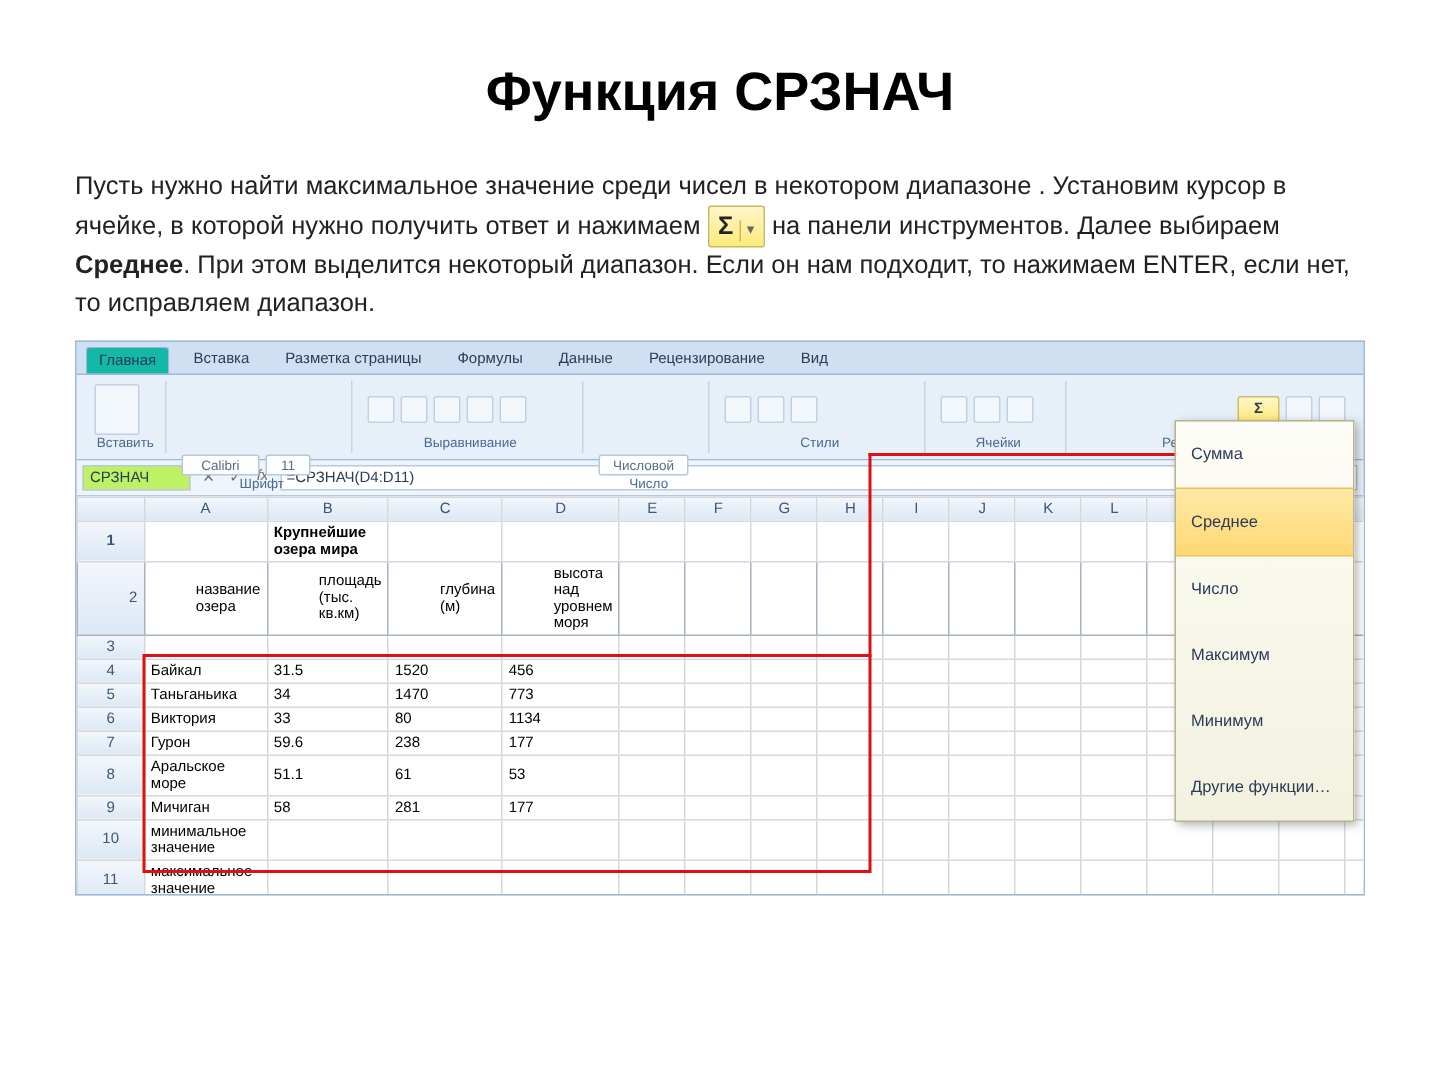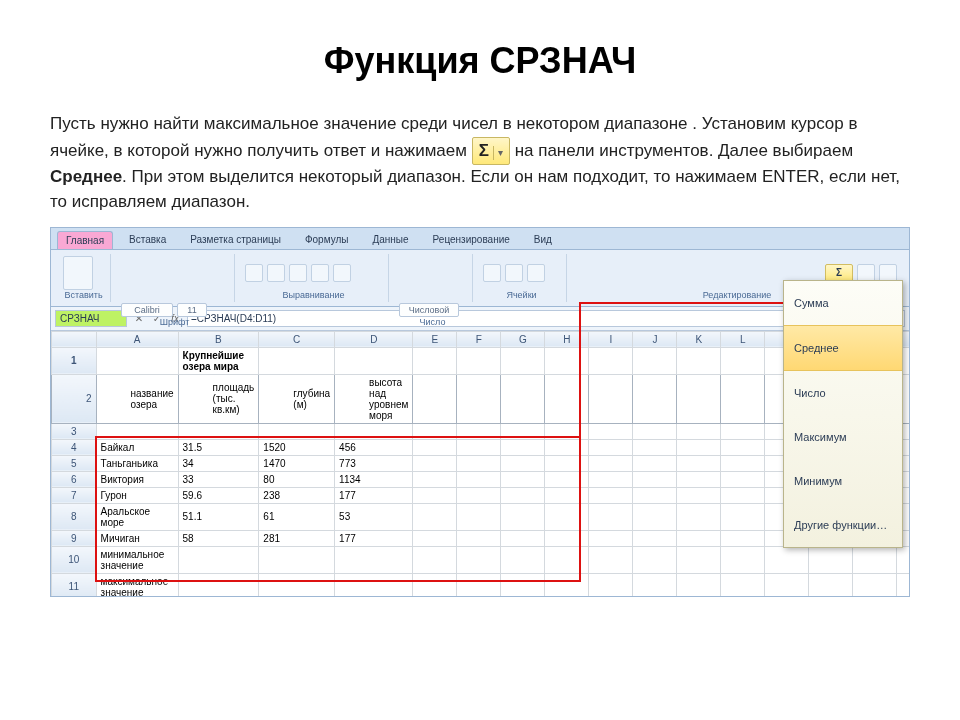--- a/index.html
+++ b/index.html
@@ -53,21 +53,21 @@
     overflow: hidden;
   }
   .ribbon-tabs {
     display: flex;
     background: #cfe0f2;
     padding: 3px 6px 0;
     gap: 8px;
     font-size: 10px;
   }
   .ribbon-tabs span { padding: 3px 8px; border-radius: 3px 3px 0 0; }
-  .ribbon-tabs .active { background: #f9a8d4; border: 1px solid #9db7d4; border-bottom: none; }
+  .ribbon-tabs .active { background: #14b8a6; border: 1px solid #9db7d4; border-bottom: none; }
   .ribbon-body {
     background: #e7eff9;
     border-top: 1px solid #9db7d4;
     border-bottom: 1px solid #9db7d4;
     height: 58px;
     display: flex;
     gap: 4px;
     padding: 4px 6px;
   }
   .grp {
@@ -266,20 +266,28 @@
         <div class="iconbtn"></div>
         <div class="iconbtn"></div>
       </div>
       <div class="grp-label">Выравнивание</div>
     </div>
     <div class="grp" style="width:80px">
       <div class="grp-body">
           <span class="chip" style="width:60px">Числовой</span>
         </div>
       <div class="grp-label">Число</div>
+    </div>
+    <div class="grp" style="width:140px">
+      <div class="grp-body">
+        <div class="iconbtn"></div>
+        <div class="iconbtn"></div>
+        <div class="iconbtn"></div>
+      </div>
+      <div class="grp-label">Стили</div>
     </div>
     <div class="grp" style="width:90px">
       <div class="grp-body">
         <div class="iconbtn"></div>
         <div class="iconbtn"></div>
         <div class="iconbtn"></div>
       </div>
       <div class="grp-label">Ячейки</div>
     </div>
     <div class="grp" style="flex:1; border-right:none; position:relative">

